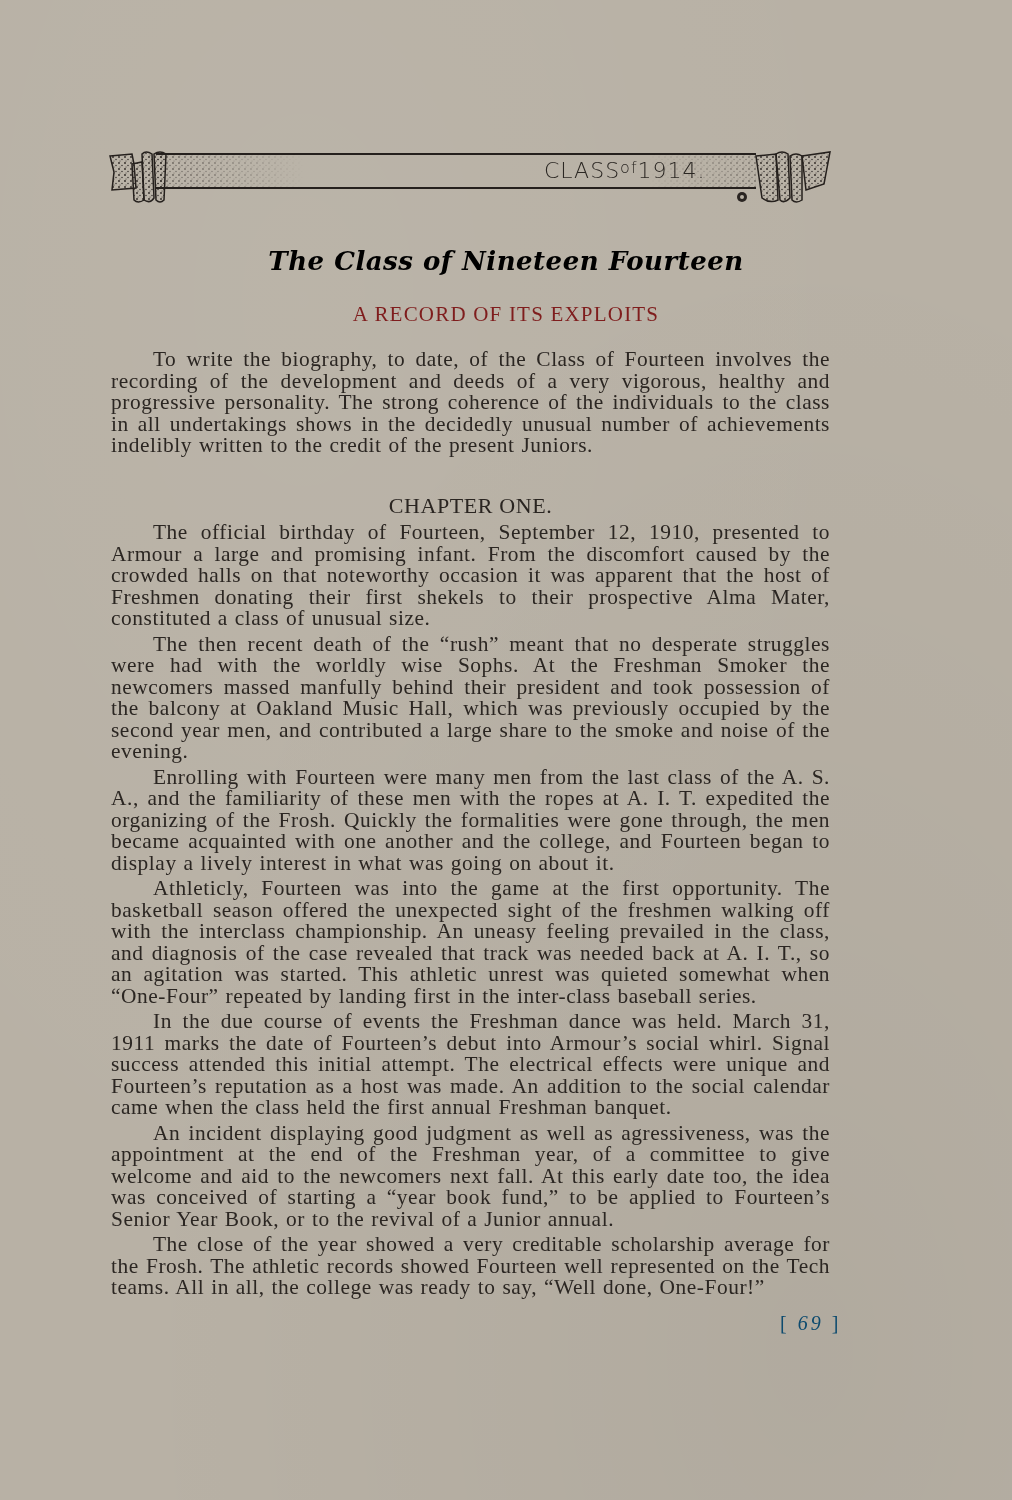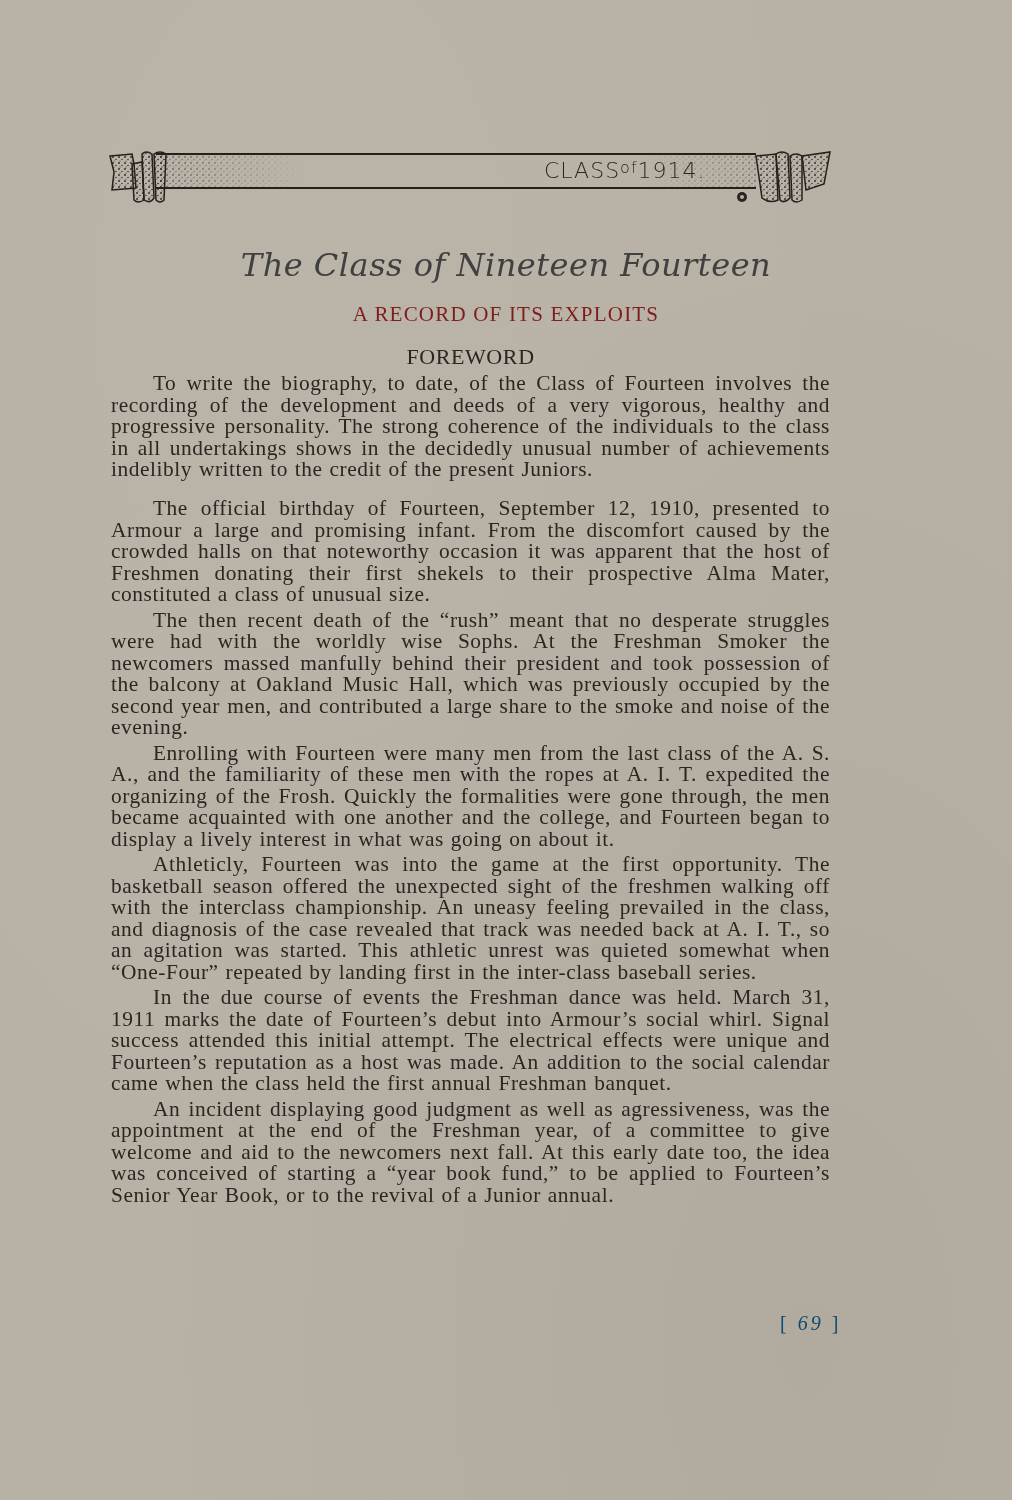--- a/index.html
+++ b/index.html
@@ -45,24 +45,24 @@
       vertical-align: 5px;
       margin: 0 0;
     }
     
     .title {
       position: absolute;
       left: 0; right: 0;
       top: 246px;
       text-align: center;
       font-family: "DejaVu Serif", serif;
-      font-weight: normal;
-      font-size: 32px;
+      font-weight: bold;
+      font-size: 26px;
       letter-spacing: 0.5px;
-      color: #404040;
+      color: #000000;
       font-style: italic;
     }
     .subtitle {
       position: absolute;
       left: 0; right: 0;
       top: 302px;
       text-align: center;
       font-family: Liberation Serif, serif;
       font-size: 21px;
       letter-spacing: 1.2px;
@@ -151,30 +151,31 @@
   </svg>
   <div class="banner-text">
     <span>CLASS</span><span class="of">of</span><span>1914.</span>
   </div>
 </div>
 
 <div class="title">The Class of Nineteen Fourteen</div>
 <div class="subtitle">A RECORD OF ITS EXPLOITS</div>
 
 <div class="text-block" style="top:345px;">
-  <div class="section-heading">FOREWORD</div>
   <p class="para">To write the biography, to date, of the Class of Fourteen involves the recording of the development and deeds of a very vigorous, healthy and progressive personality. The strong coherence of the individuals to the class in all undertakings shows in the decidedly unusual number of achievements indelibly written to the credit of the present Juniors.</p>
 </div>
 
 <div class="text-block" style="top:494px;">
+  <div class="section-heading">CHAPTER ONE.</div>
   <p class="para">The official birthday of Fourteen, September 12, 1910, presented to Armour a large and promising infant. From the discomfort caused by the crowded halls on that noteworthy occasion it was apparent that the host of Freshmen donating their first shekels to their prospective Alma Mater, constituted a class of unusual size.</p>
   <p class="para">The then recent death of the “rush” meant that no desperate struggles were had with the worldly wise Sophs. At the Freshman Smoker the newcomers massed manfully behind their president and took possession of the balcony at Oakland Music Hall, which was previously occupied by the second year men, and contributed a large share to the smoke and noise of the evening.</p>
   <p class="para">Enrolling with Fourteen were many men from the last class of the A. S. A., and the familiarity of these men with the ropes at A. I. T. expedited the organizing of the Frosh. Quickly the formalities were gone through, the men became acquainted with one another and the college, and Fourteen began to display a lively interest in what was going on about it.</p>
   <p class="para">Athleticly, Fourteen was into the game at the first opportunity. The basketball season offered the unexpected sight of the freshmen walking off with the interclass championship. An uneasy feeling prevailed in the class, and diagnosis of the case revealed that track was needed back at A. I. T., so an agitation was started. This athletic unrest was quieted somewhat when “One-Four” repeated by landing first in the inter-class baseball series.</p>
   <p class="para">In the due course of events the Freshman dance was held. March 31, 1911 marks the date of Fourteen’s debut into Armour’s social whirl. Signal success attended this initial attempt. The electrical effects were unique and Fourteen’s reputation as a host was made. An addition to the social calendar came when the class held the first annual Freshman banquet.</p>
   <p class="para">An incident displaying good judgment as well as agressiveness, was the appointment at the end of the Freshman year, of a committee to give welcome and aid to the newcomers next fall. At this early date too, the idea was conceived of starting a “year book fund,” to be applied to Fourteen’s Senior Year Book, or to the revival of a Junior annual.</p>
+  <p class="para">The close of the year showed a very creditable scholarship average for the Frosh. The athletic records showed Fourteen well represented on the Tech teams. All in all, the college was ready to say, “Well done, One-Four!”</p>
 </div>
 
 <div class="page-number">
   <span>[</span>
   <span class="num">69</span>
   <span>]</span>
 </div>
 
 </body></html>

